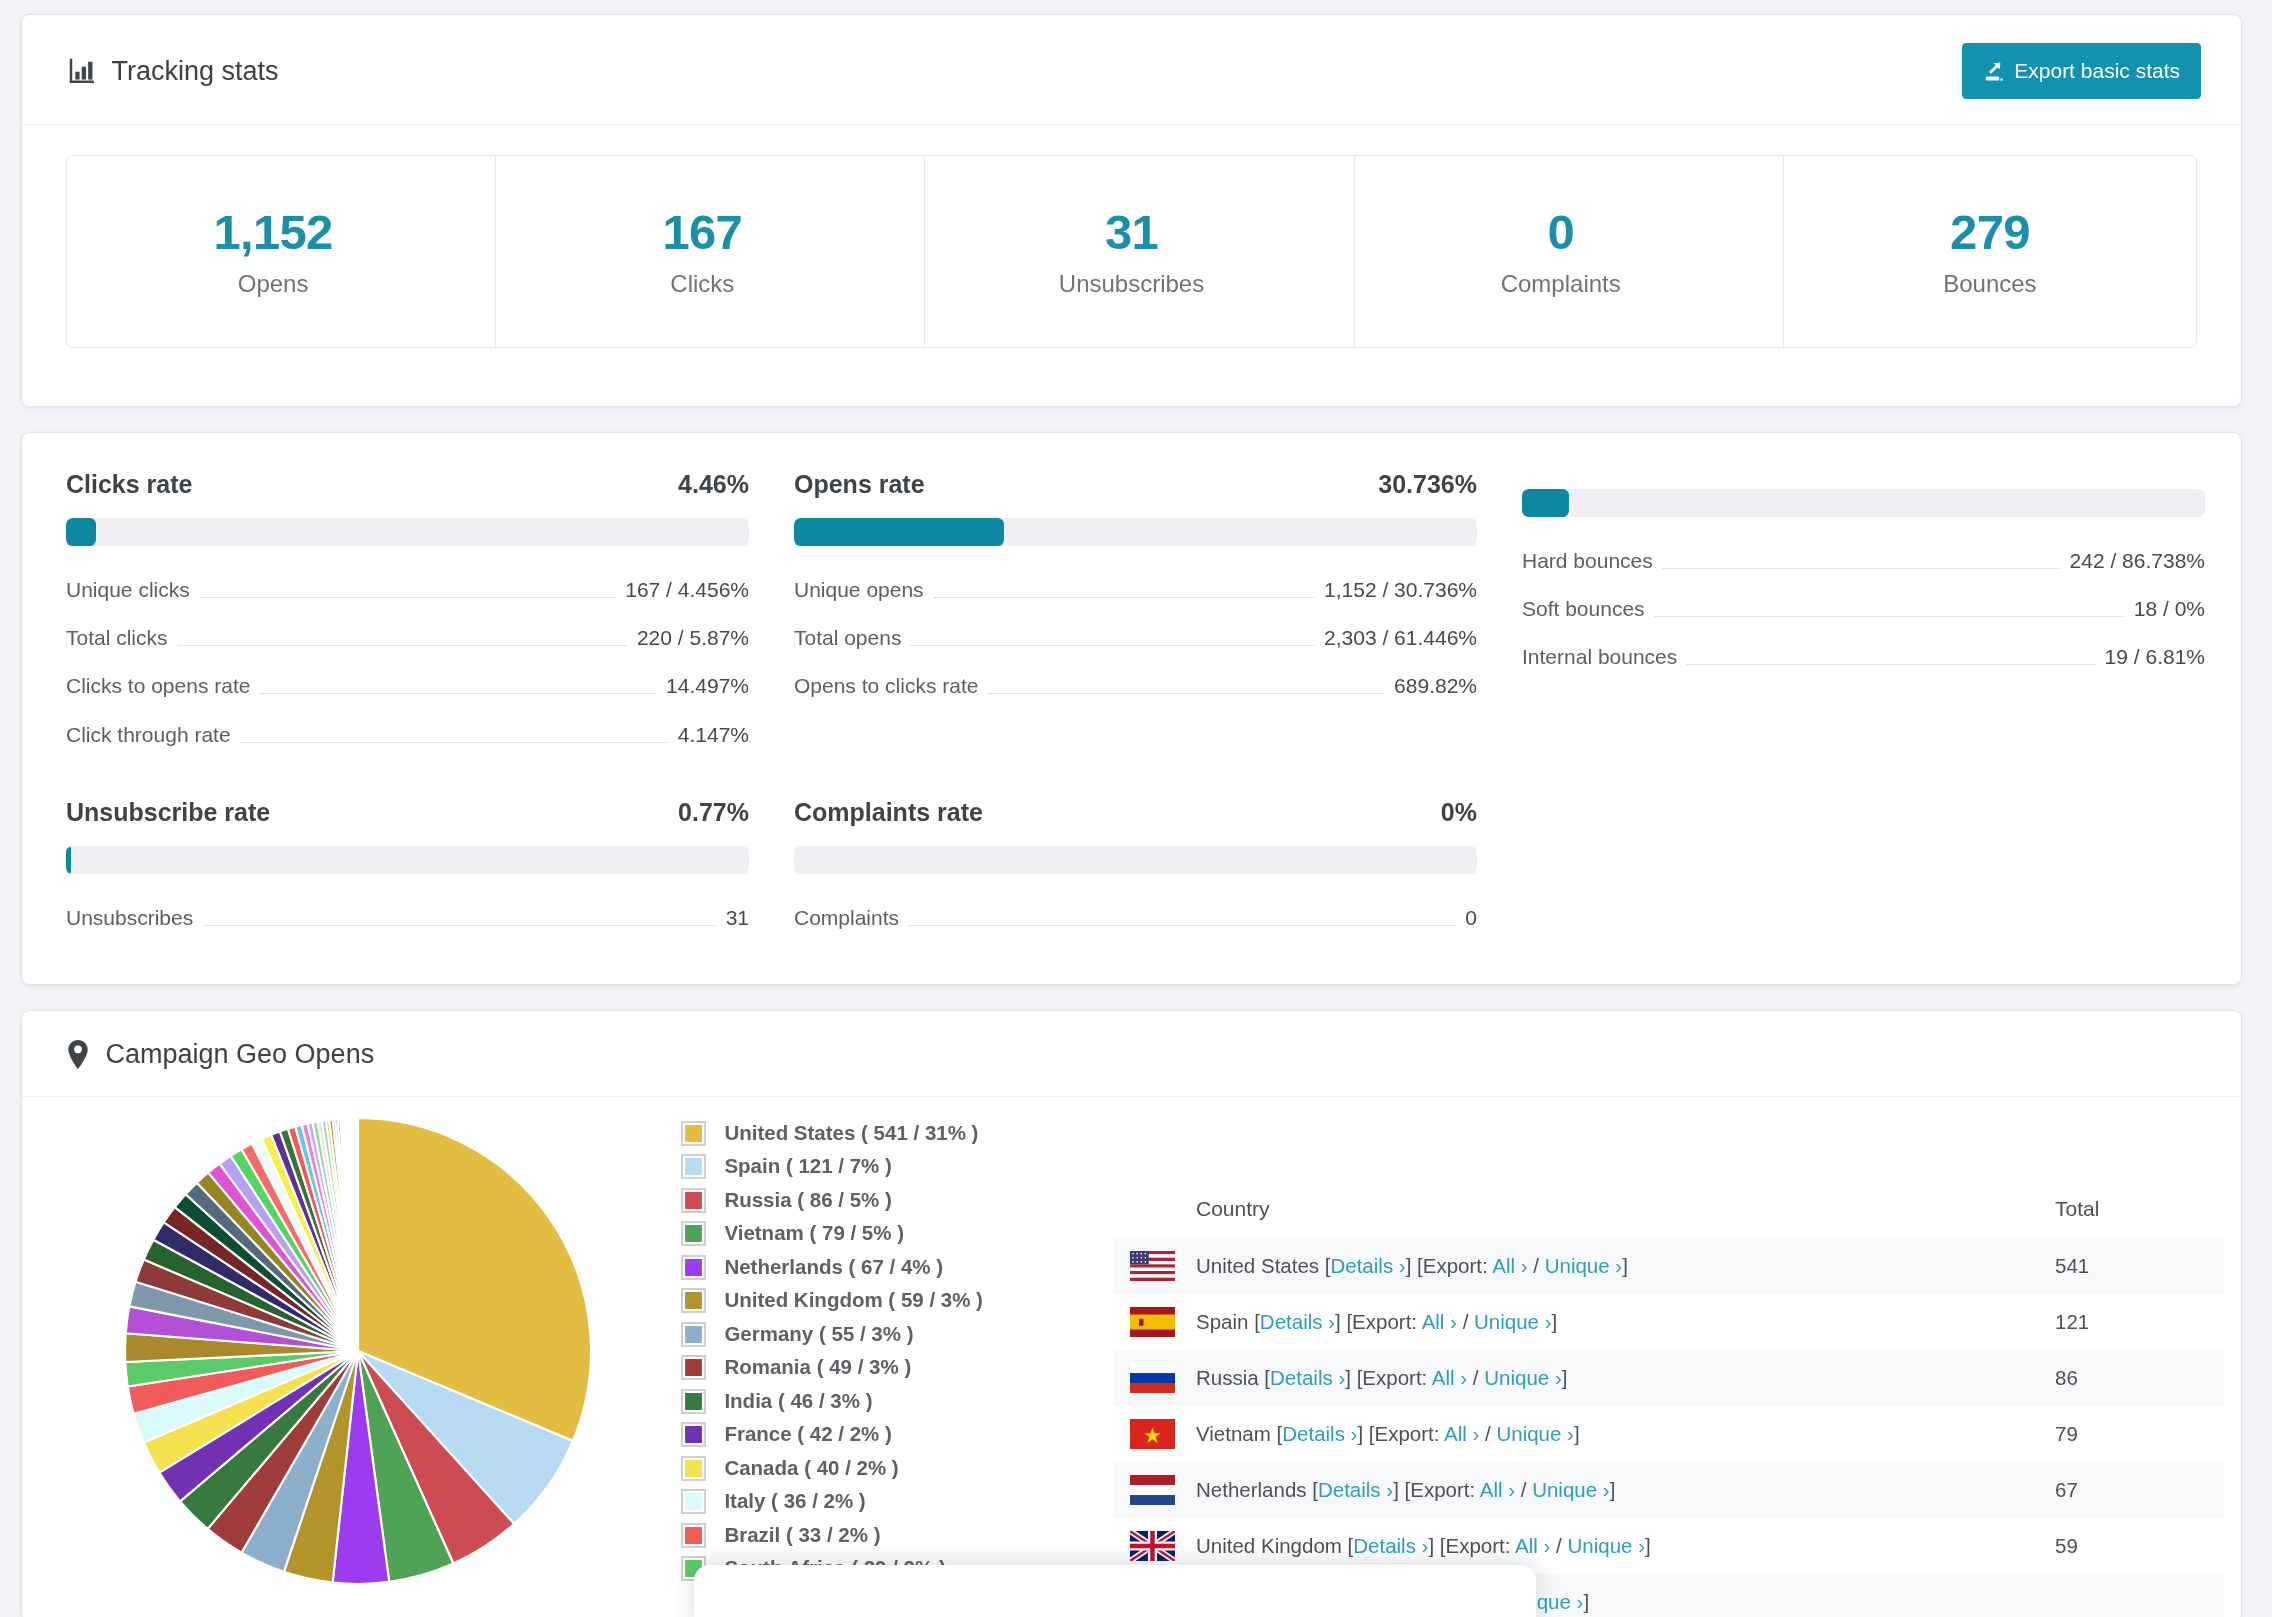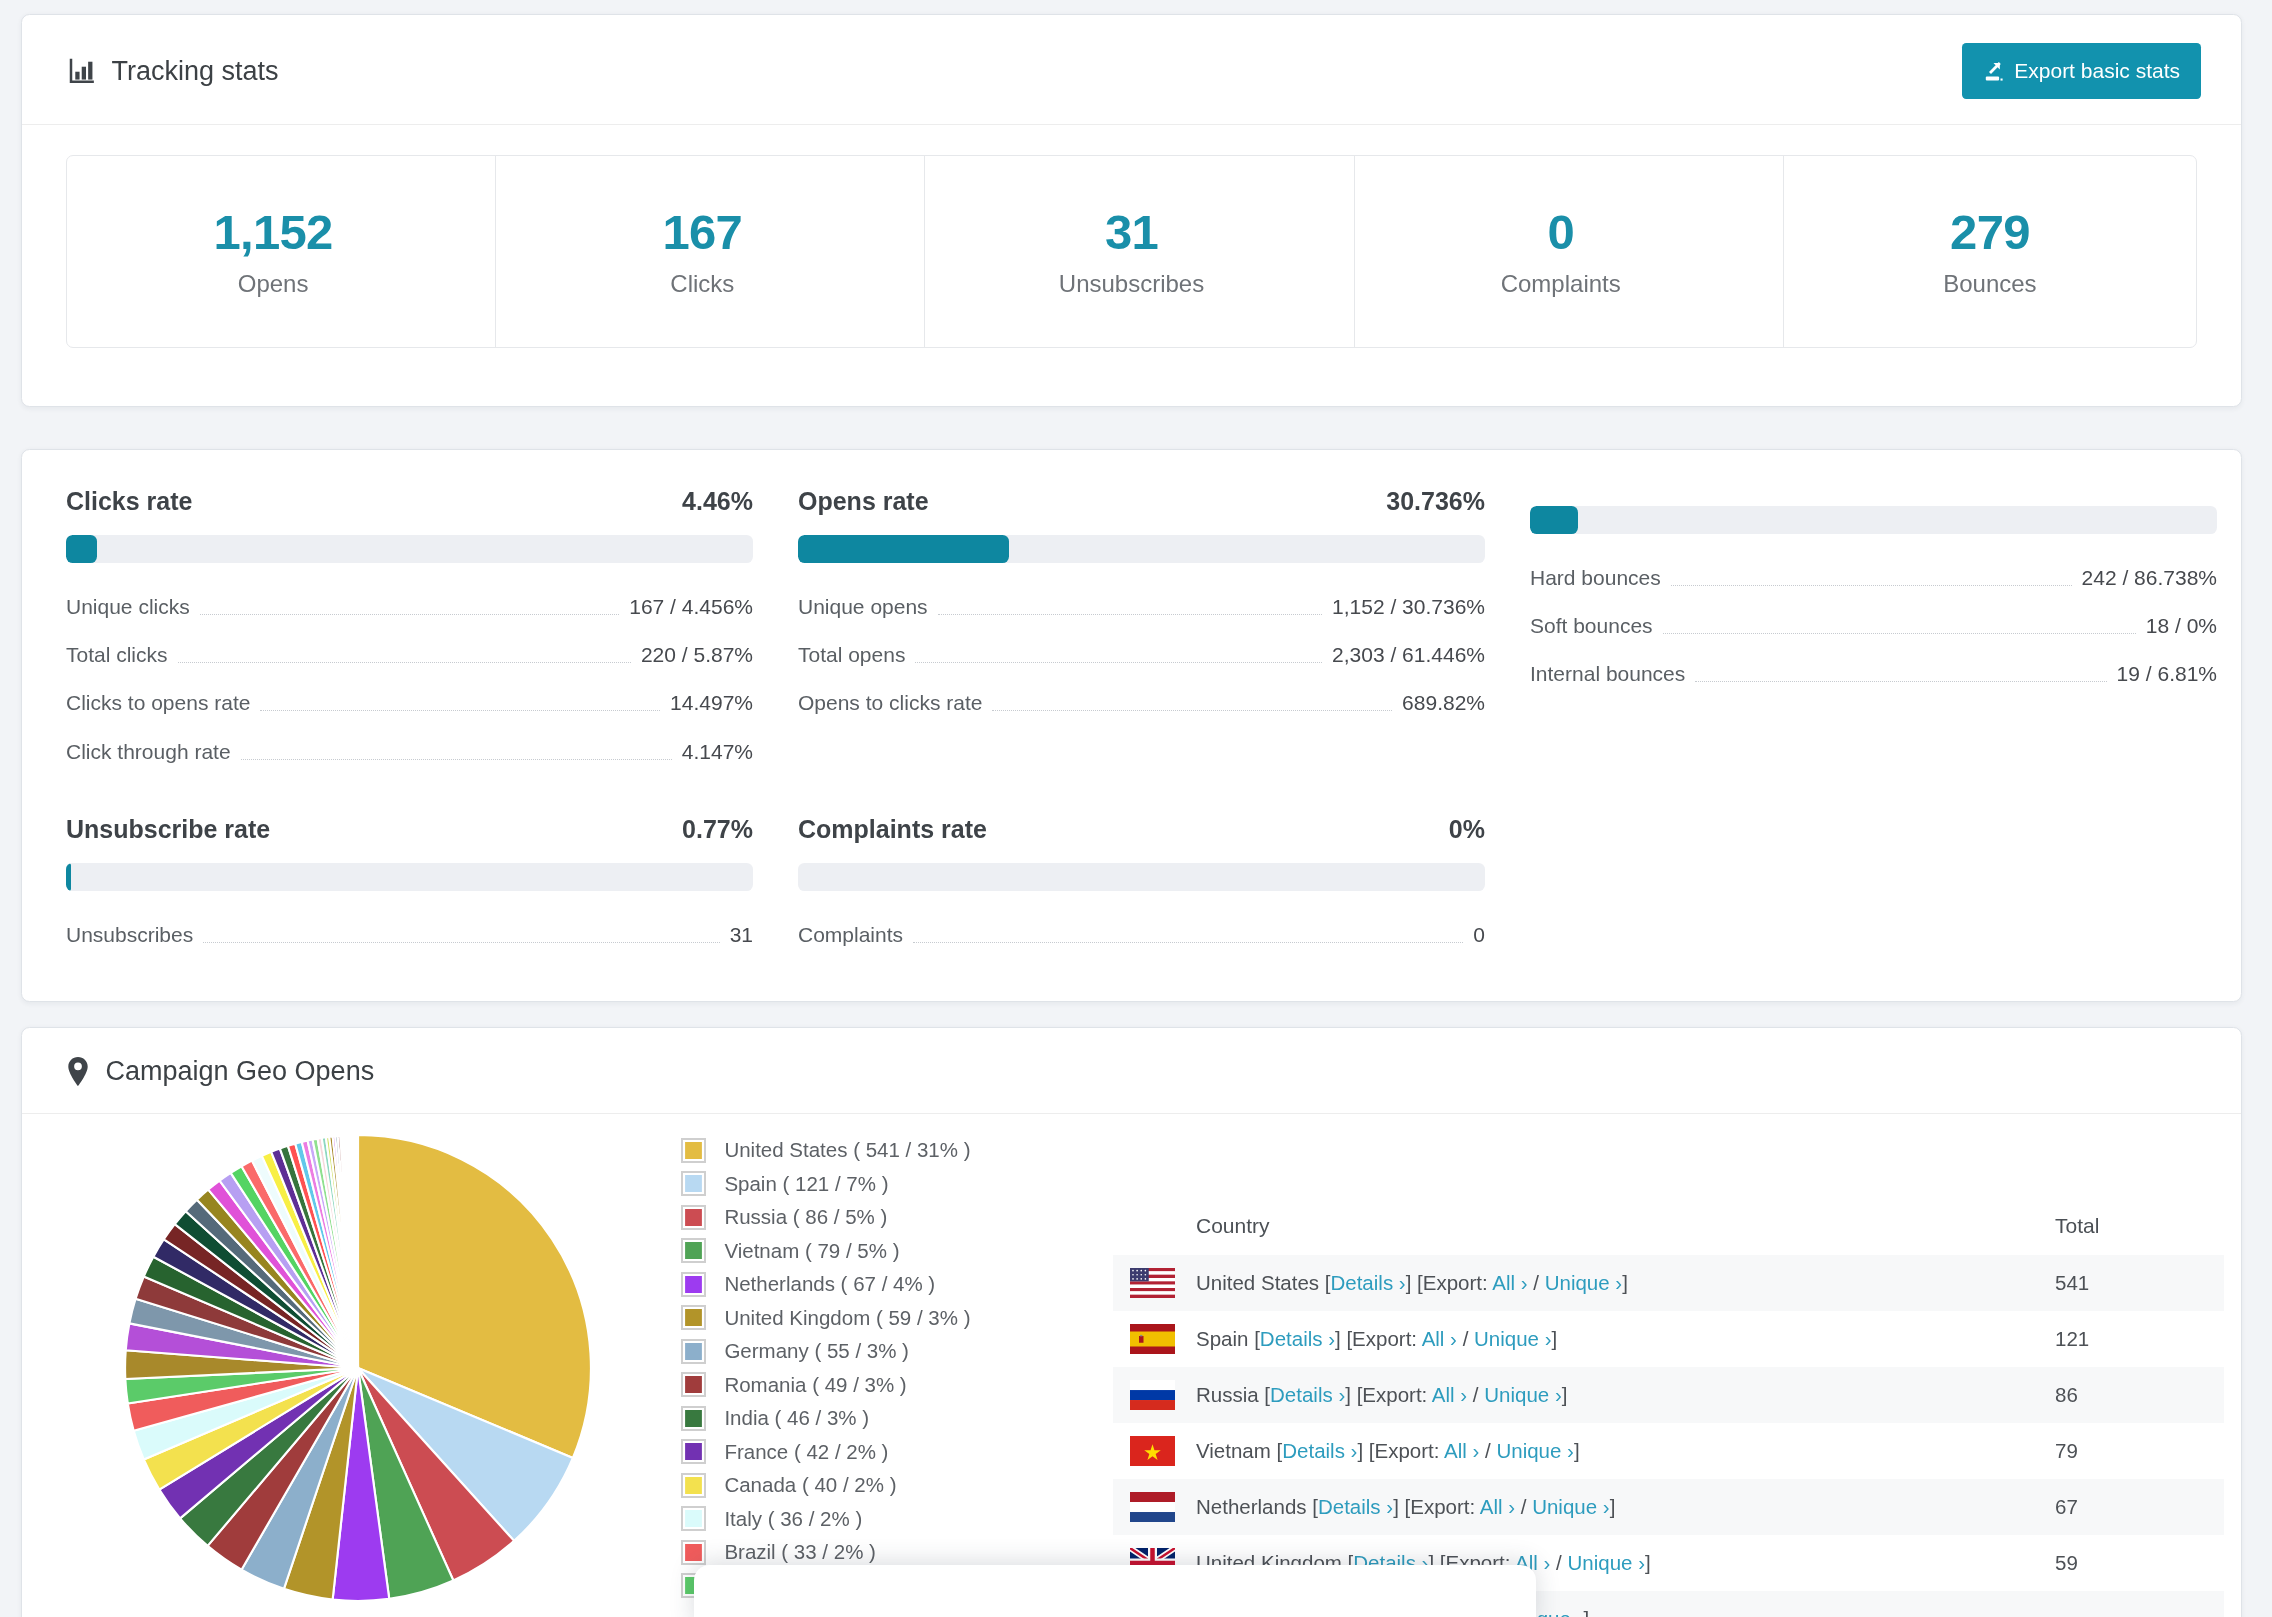--- a/index.html
+++ b/index.html
@@ -29,36 +29,36 @@
   
   .stats-row{
     margin:30px 44px 58px 44px;display:flex;
     border:0.7px solid #e6e8eb;border-radius:7px;overflow:hidden;background:#fff;gap:16px;
   }
   .stat-cell{flex:1;text-align:center;padding:48px 0 49px 0;border-left:0.7px solid #e6e8eb;}
   .stat-cell:first-child{border-left:none;}
   .stat-value{font-size:49px;font-weight:bold;color:#1a8fa9;letter-spacing:-0.7px;}
   .stat-label{font-size:24px;color:#6f7378;margin-top:10px;}
   
-  #card-rates{margin-top:42px;padding:37px 24px 52px 44px;}
+  #card-rates{margin-top:25px;padding:37px 36px 52px 44px;}
   .rates-grid{display:grid;grid-template-columns:1fr 1fr 1fr;column-gap:45px;row-gap:49px;}
   .rate-head{display:flex;justify-content:space-between;align-items:baseline;
     font-size:25px;font-weight:bold;color:#3e4348;}
   .bar{height:28px;background:#edeff3;border-radius:6.4px;margin:18.4px 0 30px 0;overflow:hidden;}
   .bar .fill{height:100%;background:#0e87a0;border-radius:6.4px;}
   .drow{display:flex;align-items:flex-end;margin-top:20px;font-size:21px;line-height:1.35;}
   .dlabel{color:#5a5f64;white-space:nowrap;}
   .leader{flex:1;border-bottom:1.4px dotted #c7cbd0;margin:0 10px 6.4px 10px;min-width:21px;}
   .dval{color:#46494e;white-space:nowrap;}
   
   #card-geo{margin-top:25.4px;height:612px;overflow:hidden;box-sizing:border-box;}
   .geo-content{display:flex;align-items:flex-start;padding:14px 17px 0 44px;}
   .pie-wrap{margin-left:52px;width:480px;flex:0 0 auto;}
   .legend{margin-left:83px;margin-top:10px;width:432px;flex:0 0 auto;}
-  .legend-item{display:flex;align-items:center;margin-bottom:8.5px;cursor:pointer;}
+  .legend-item{display:flex;margin-bottom:8.5px;cursor:pointer;font-weight:bold;}
   .swatch{width:21px;height:21px;flex:0 0 auto;margin-right:18.4px;
     border:2.1px solid #cfcfcf;box-shadow:inset 0 0 0 2.1px #ffffff;}
   .legend-label{font-size:20.5px;color:#5d6166;white-space:nowrap;}
   .geo-table{flex:1;margin-top:69px;min-width:0;}
   .t-header{display:flex;align-items:center;height:58px;padding:0 17px;
     font-size:21px;color:#4b5055;}
   .t-header .th-country{flex:1;margin-left:66px;}
   .t-header .th-total{width:152px;}
   .t-row{display:flex;align-items:center;height:56px;padding:0 17px;font-size:20.5px;color:#4d5156;}
   .t-row.striped{background:#f7f8f9;}

